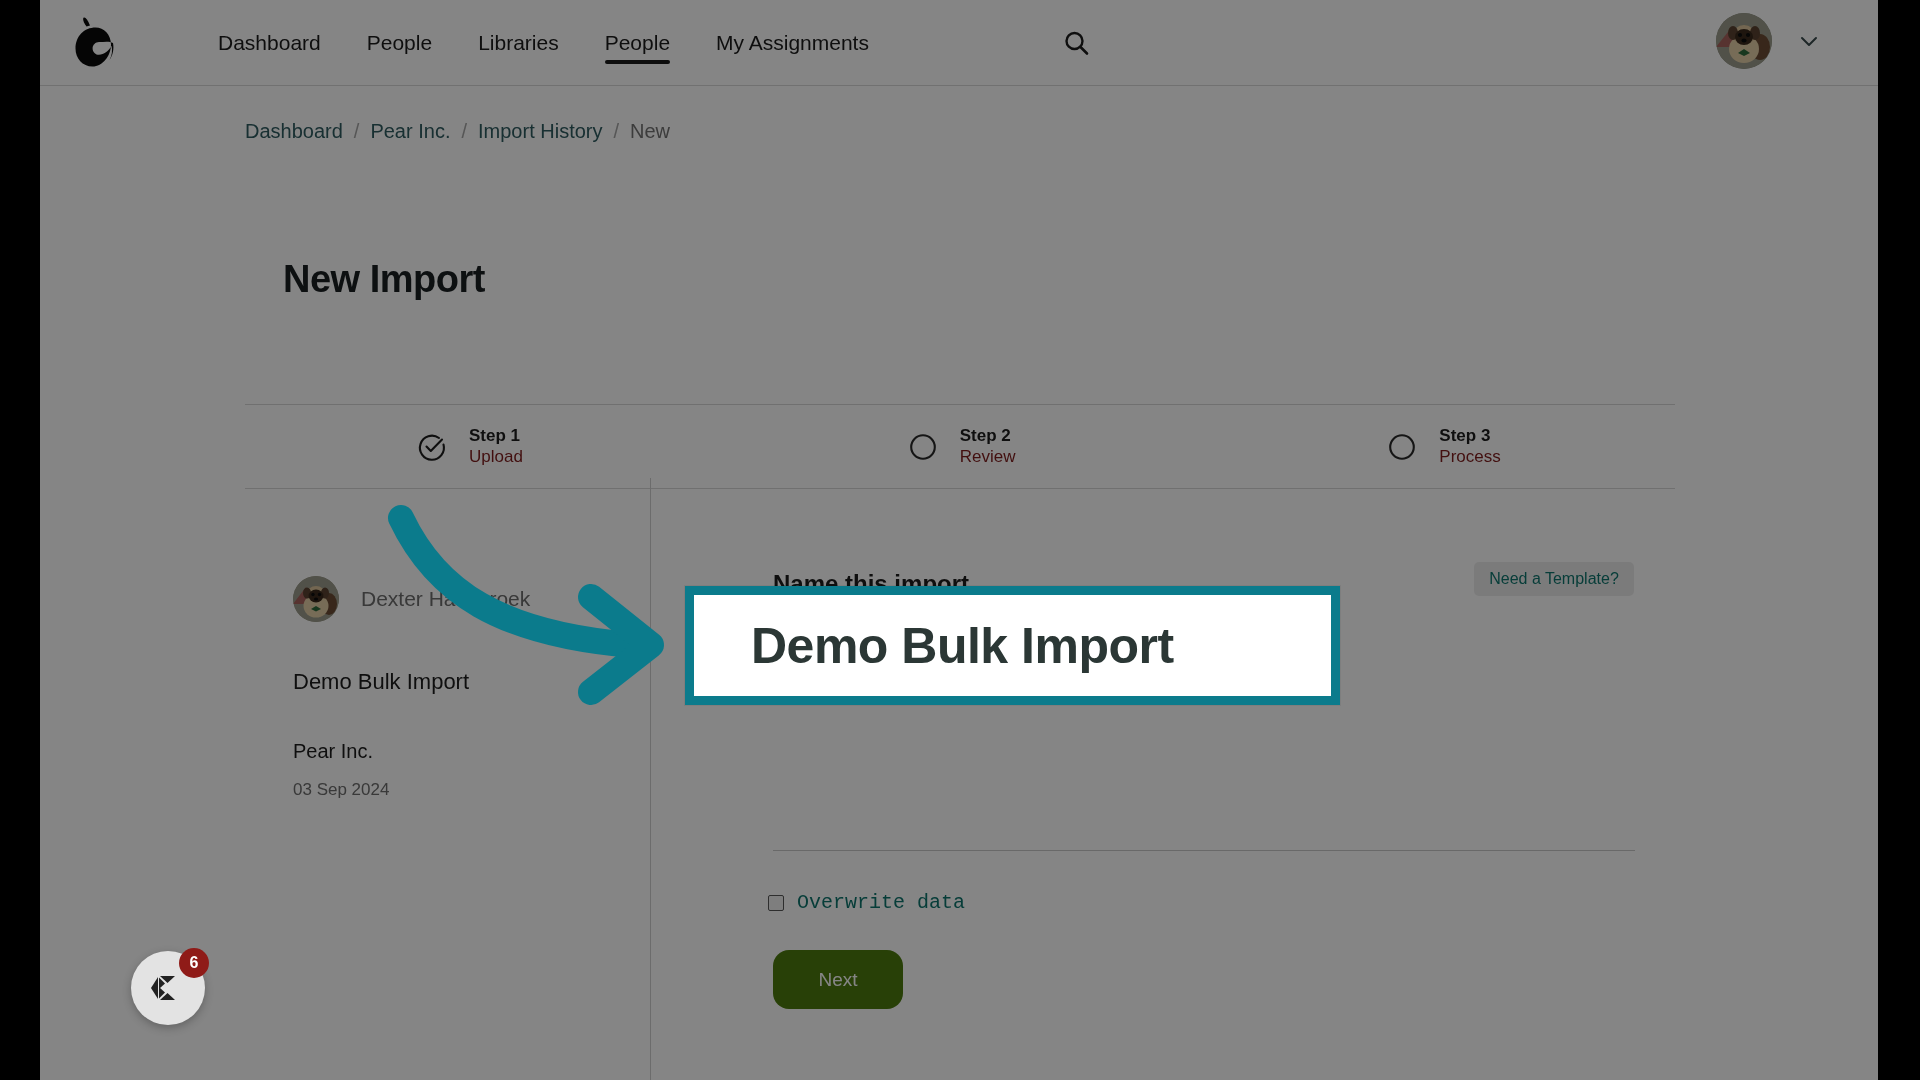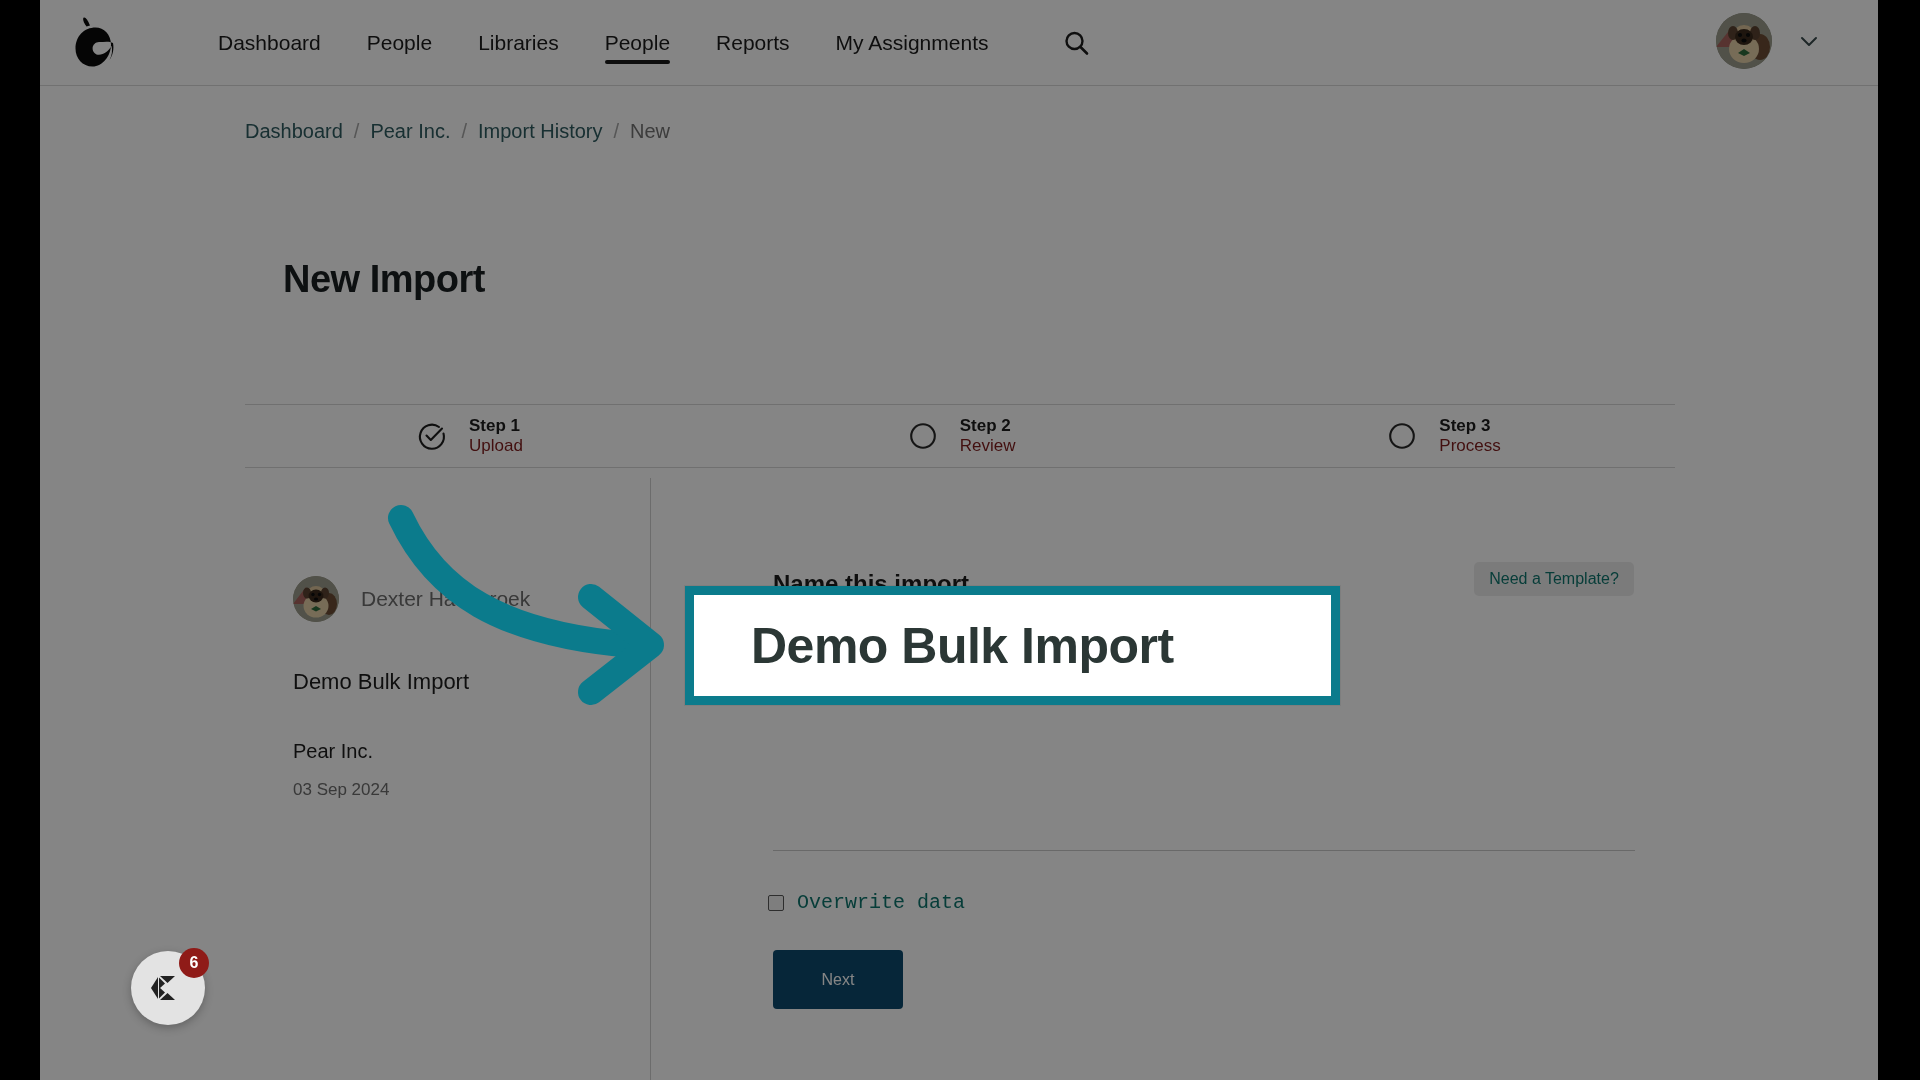--- a/index.html
+++ b/index.html
@@ -108,21 +108,21 @@
     position: absolute; left: 243px; top: 172px;
     font-size: 38px;
     font-weight: 700;
     color: #1a1f22;
     letter-spacing: -0.5px;
   }
 
   
   #stepper {
     position: absolute; left: 205px; top: 318px;
-    width: 1430px; height: 64px;
+    width: 1430px; height: 85px;
     border-top: 1px solid #d6d6d6;
     border-bottom: 1px solid #d6d6d6;
     display: flex;
     gap: 20px;
   }
   .step {
     flex: 1 1 0;
     display: flex; align-items: center;
     gap: 22px;
     padding-left: 172px;
@@ -197,23 +197,23 @@
   #overwrite-box {
     width: 16px; height: 16px;
     border: 1px solid #585858;
     border-radius: 2px; background: #f2f2f2;
     cursor: pointer;
   }
   #overwrite-label { font-size: 20px; color: #0f766e; white-space: nowrap; font-family: Liberation Mono, monospace; }
   #next-btn {
     position: absolute; left: 733px; top: 864px;
     width: 130px; height: 59px;
-    background: #0c4a6e;
-    border: none; border-radius: 4px;
-    color: #ffffff; font-size: 16px;
+    background: #4d7c0f;
+    border: none; border-radius: 16px;
+    color: #ffffff; font-size: 19px;
     font-family: "Liberation Sans", sans-serif;
     cursor: pointer;
   }
 
   
   #arrow-svg {
     position: absolute; left: 0; top: 0;
     width: 1920px; height: 1080px;
     z-index: 55; pointer-events: none;
   }
@@ -264,23 +264,20 @@
           <span>Dashboard</span>
         </div>
         <div class="navlink">
           <span>People</span>
         </div>
         <div class="navlink">
           <span>Libraries</span>
         </div>
         <div class="navlink active">
           <span>People</span>
-        </div>
-        <div class="navlink">
-          <span>Reports</span>
         </div>
         <div class="navlink">
           <span>My Assignments</span>
         </div>
       </div>
 
       <div id="navsearch">
         <svg width="34" height="34" viewBox="0 0 34 34">
           <circle cx="14.5" cy="14" r="8" fill="none" stroke="#1c1c1c" stroke-width="2.4"></circle>
           <line x1="20.5" y1="20" x2="27" y2="26.5" stroke="#1c1c1c" stroke-width="2.6" stroke-linecap="round"></line>

